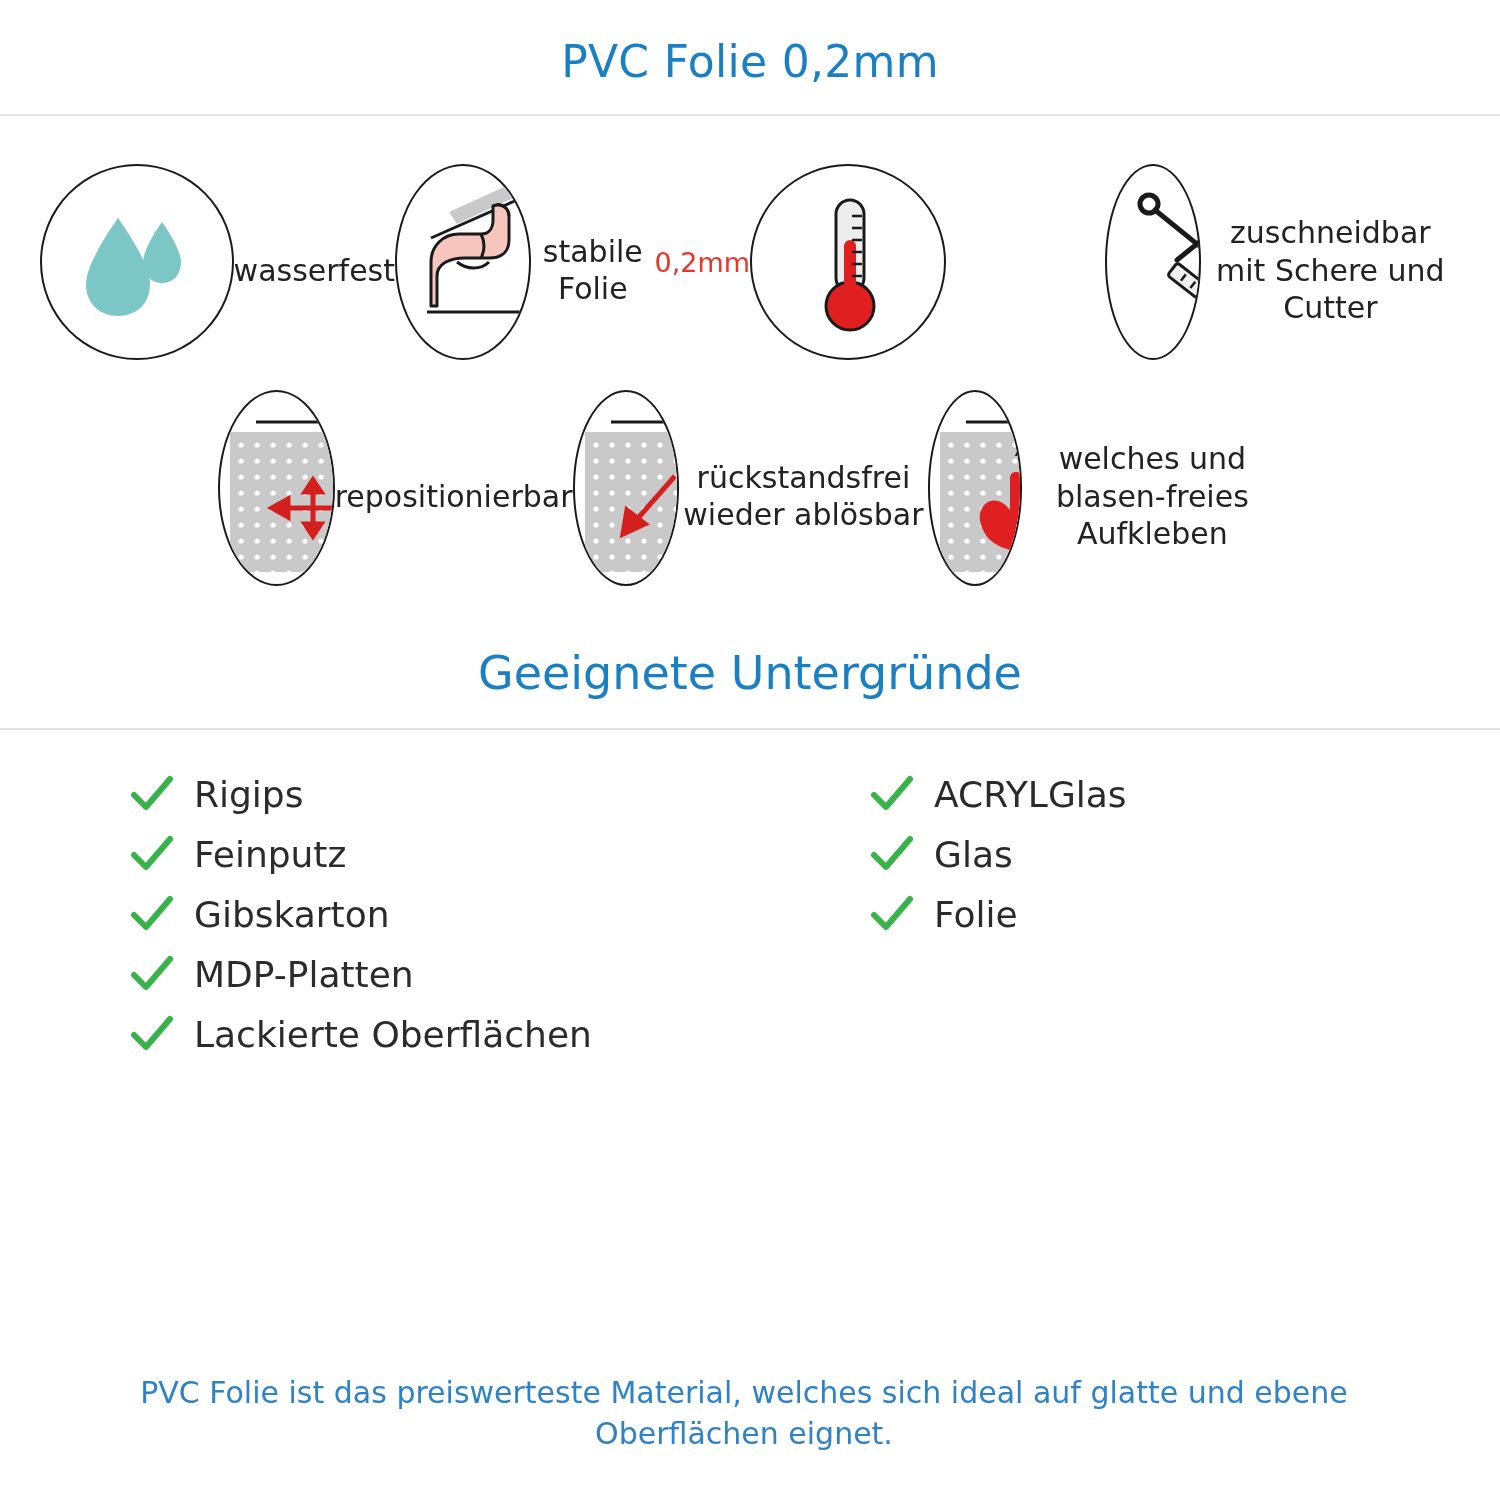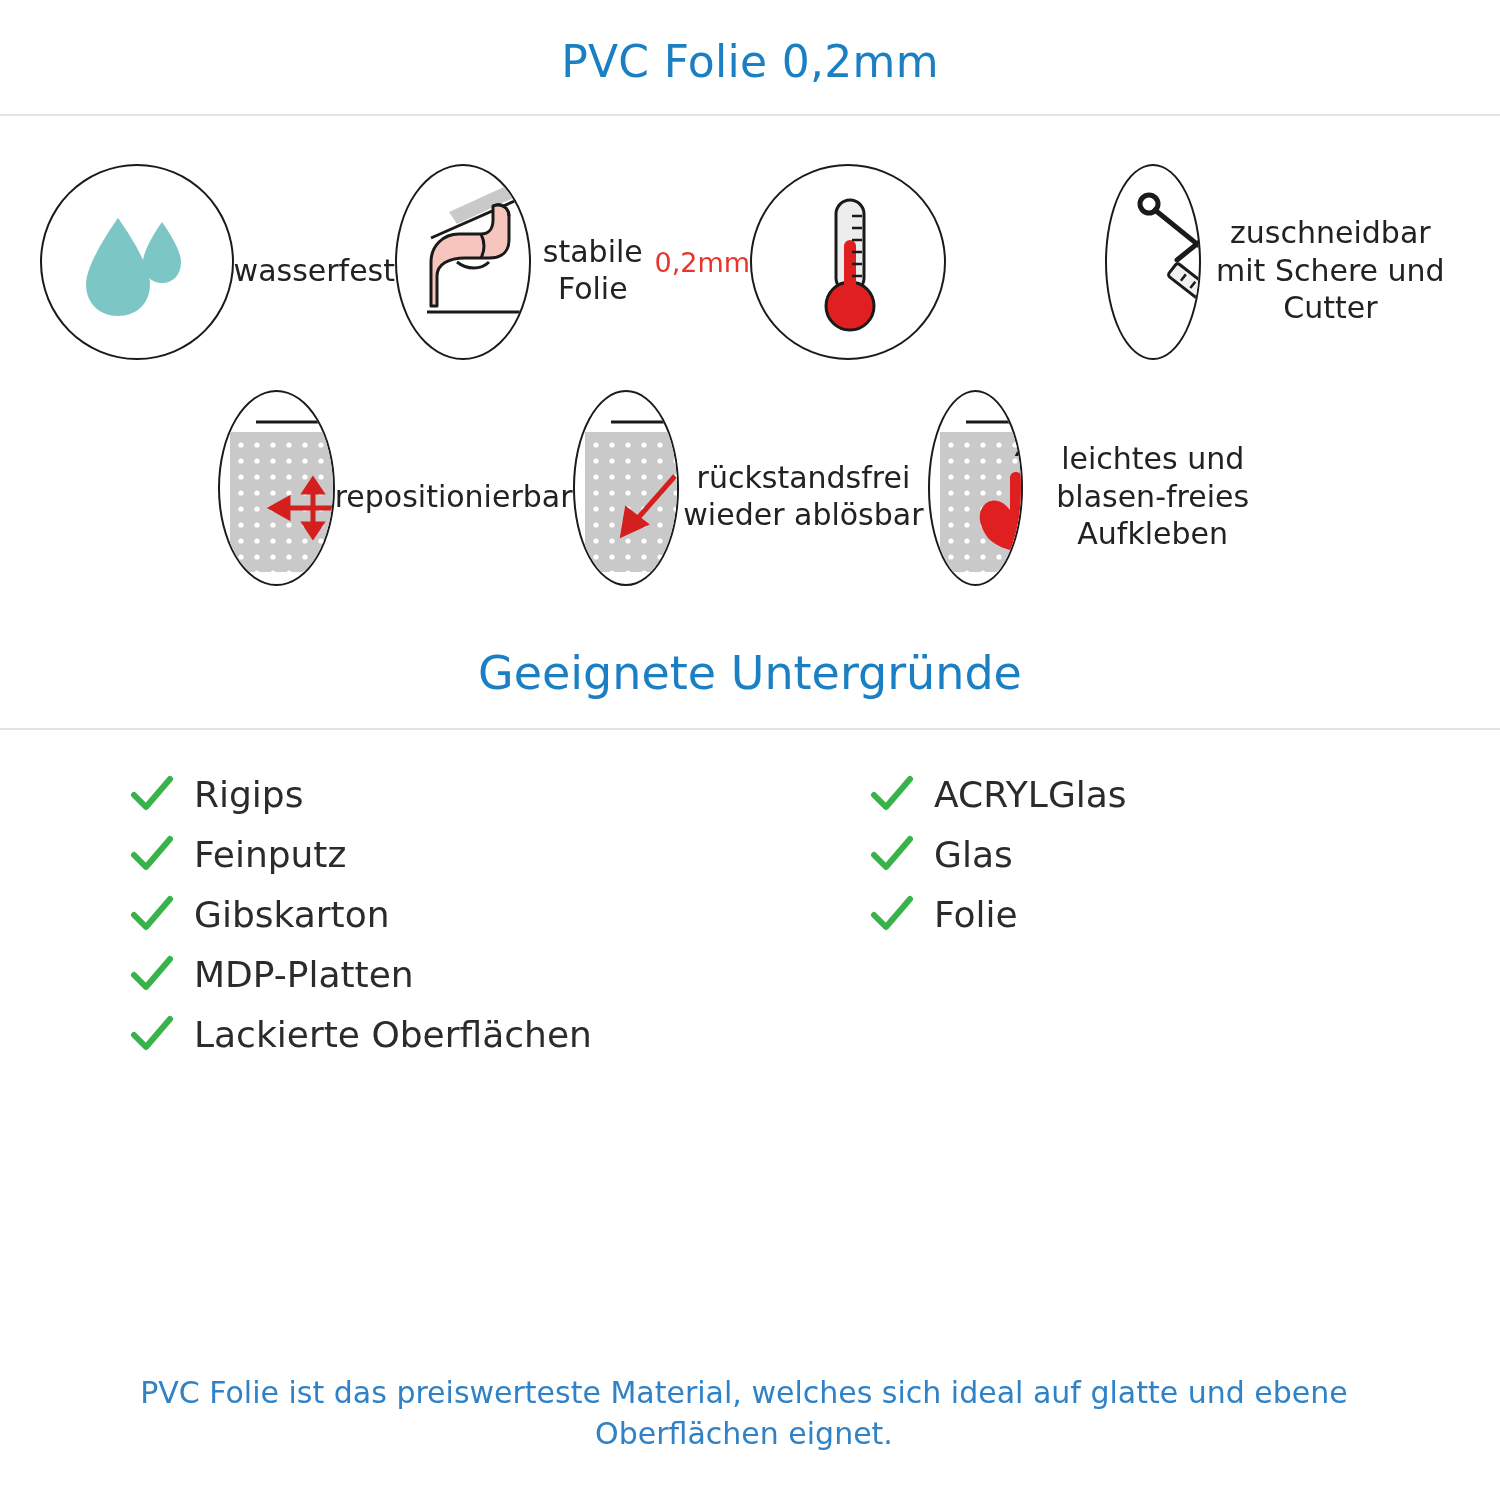--- a/index.html
+++ b/index.html
@@ -297,21 +297,21 @@
 
             <g stroke="#1a1a1a" stroke-width="4" fill="#1a1a1a">
               <line x1="96" y1="56" x2="96" y2="166"></line>
               <path d="M96 46 L88 62 L104 62 Z"></path>
               <path d="M96 176 L88 160 L104 160 Z"></path>
             </g>
 
             <path d="M58 146 C46 130 48 116 58 110 C66 106 74 110 80 118 L80 86 C80 78 92 78 92 86 L92 112 L92 80 C92 72 104 72 104 80 L104 112 L104 86 C104 78 116 78 116 86 L116 114 L116 96 C116 88 128 88 128 96 L128 128 C128 148 116 160 98 160 C82 160 68 156 58 146 Z" fill="#e02020"></path>
           </svg>
         </div>
-        <div class="fcap">leichtes und blasen-freies Aufkleben</div>
+        <div class="fcap">welches und blasen-freies Aufkleben</div>
       </div>
     </div>
   </div>
 
   <div class="subtitle">Geeignete Untergründe</div>
   <div class="rule2"></div>
 
   <div class="substrates">
     <div class="scol left">
 

